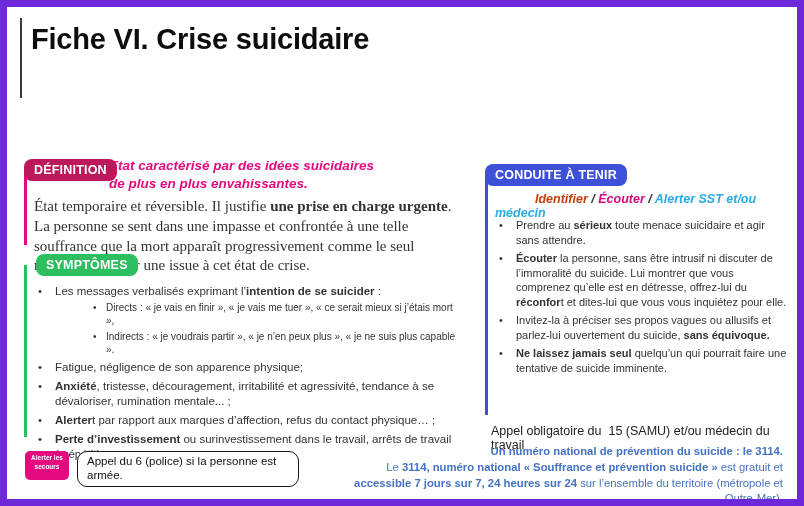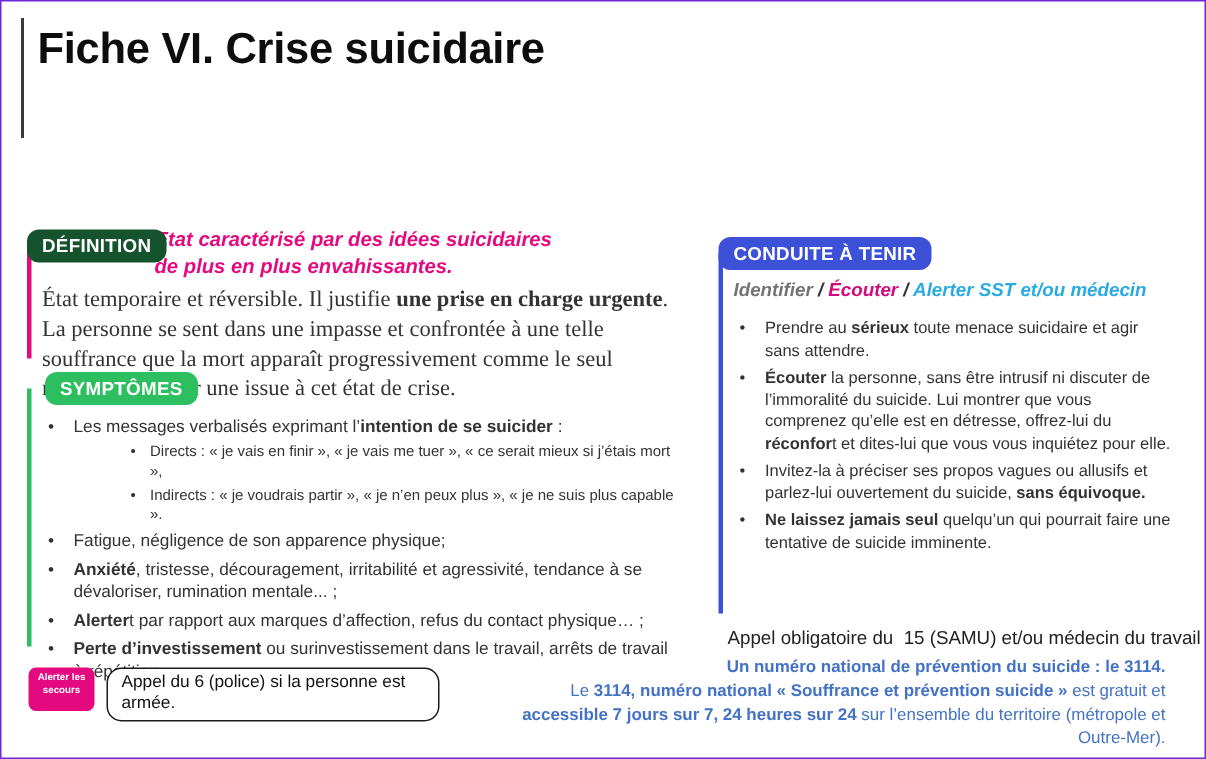--- a/index.html
+++ b/index.html
@@ -1,33 +1,33 @@
 <!DOCTYPE html>
 <html lang="fr"><head>
 <meta charset="utf-8">
 <style>
   * { margin:0; padding:0; box-sizing:border-box; }
   html,body { background:#fff; }
   body { font-family:"Liberation Sans","DejaVu Sans",sans-serif; color:#333; }
   .page {
     position:relative; width:804px; height:506px; background:#ffffff;
-    border:1px solid #6d28d9; overflow:hidden;
+    border:7px solid #6d28d9; overflow:hidden;
   }
   .b { font-weight:700; }
 
   
   .title-rule { position:absolute; left:13px; top:11px; width:2px; height:80px; background:#3a3a3a; }
   .page-title { position:absolute; left:24px; top:16px; font-size:29px; color:#0d0d0d; letter-spacing:-0.2px; }
 
   
   .badge {
     position:absolute; color:#fff; font-weight:700; font-size:12.5px;
     padding:4px 10px 4px 10px; border-radius:8px; letter-spacing:0.2px; z-index:2;
   }
-  .badge-pink  { background:#14532d; }
+  .badge-pink  { background:#be185d; }
   .badge-green { background:#2CBE5F; }
   .badge-blue  { background:#3D50D8; }
 
   
   .vbar { position:absolute; width:3px; z-index:1; }
   .vbar-pink  { background:#E5097F; left:17px; top:163px; height:75px; }
   .vbar-green { background:#2CBE5F; left:17px; top:258px; height:172px; }
   .vbar-blue  { background:#3D50D8; left:478px; top:168px; height:240px; }
 
   
@@ -49,21 +49,21 @@
   
   .symp-badge { left:17px; top:247px;margin-left:12px; }
   .symp-list { position:absolute; left:27px; top:277px; width:425px; font-size:11.5px; line-height:1.3; }
 
   
   .cond-badge { left:478px; top:157px; }
   .cond-steps {
     position:absolute; left:488px; top:185px; width:300px;
     font-size:12.5px; font-weight:700; font-style:italic; color:#333;
   }
-  .step-identify { color:#737373; }
+  .step-identify { color:#c2410c;margin-left:40px; }
   .step-protect  { color:#D10A7E; }
   .step-alert    { color:#29ABE2; }
   .cond-list { position:absolute; left:488px; top:211px; width:296px; font-size:11px; line-height:1.32; }
   .cond-list > li { margin-bottom:7px; }
   .mandatory-call { position:absolute; left:484px; top:417px; font-size:12.5px; color:#222; white-space:pre-wrap; }
 
   
   .alert-badge {
     position:absolute; left:18px; top:444px; width:44px; height:29px;
     background:#E5097F; border-radius:5px; color:#fff; font-weight:700;

